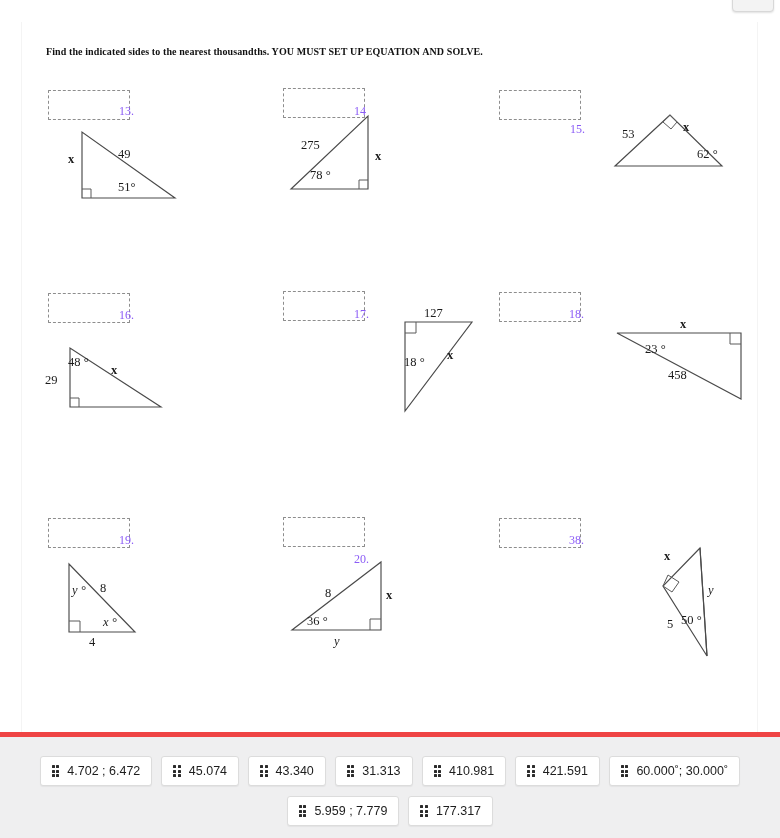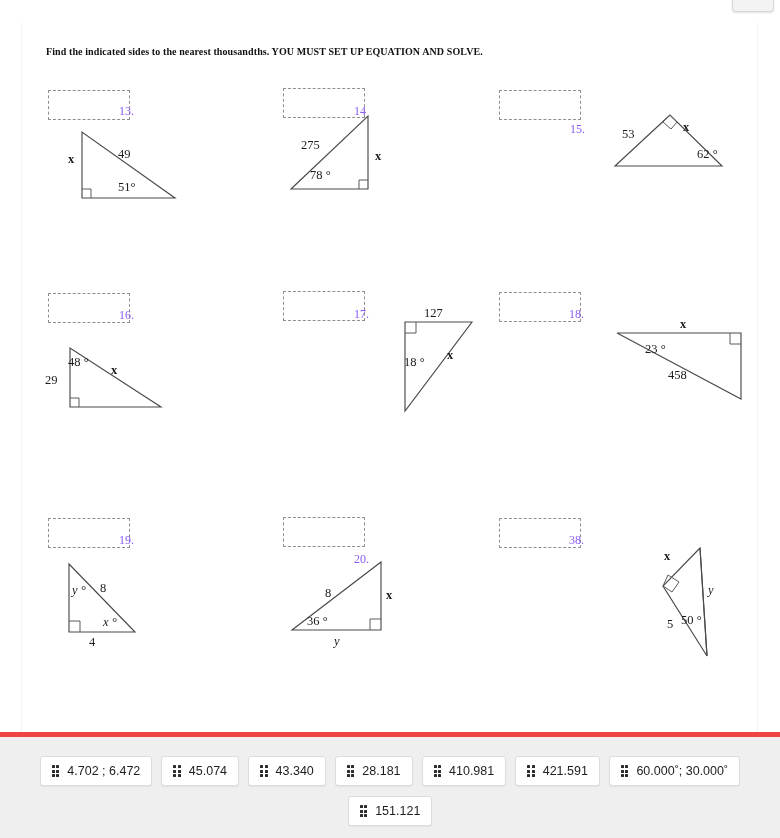--- a/index.html
+++ b/index.html
@@ -259,21 +259,21 @@
     </div>
     <div class="tile">
       <span class="grip">
           <i></i>
           <i></i>
           <i></i>
           <i></i>
           <i></i>
           <i></i>
         </span>
-      <span>28.181</span>
+      <span>31.313</span>
     </div>
     <div class="tile">
       <span class="grip">
           <i></i>
           <i></i>
           <i></i>
           <i></i>
           <i></i>
           <i></i>
         </span>
@@ -306,17 +306,28 @@
   <div class="tile-row" id="tile-row-2">
     <div class="tile">
       <span class="grip">
           <i></i>
           <i></i>
           <i></i>
           <i></i>
           <i></i>
           <i></i>
         </span>
-      <span>151.121</span>
+      <span>5.959 ; 7.779</span>
+    </div>
+    <div class="tile">
+      <span class="grip">
+          <i></i>
+          <i></i>
+          <i></i>
+          <i></i>
+          <i></i>
+          <i></i>
+        </span>
+      <span>177.317</span>
     </div>
   </div>
 
 </div>
 
 </body></html>

